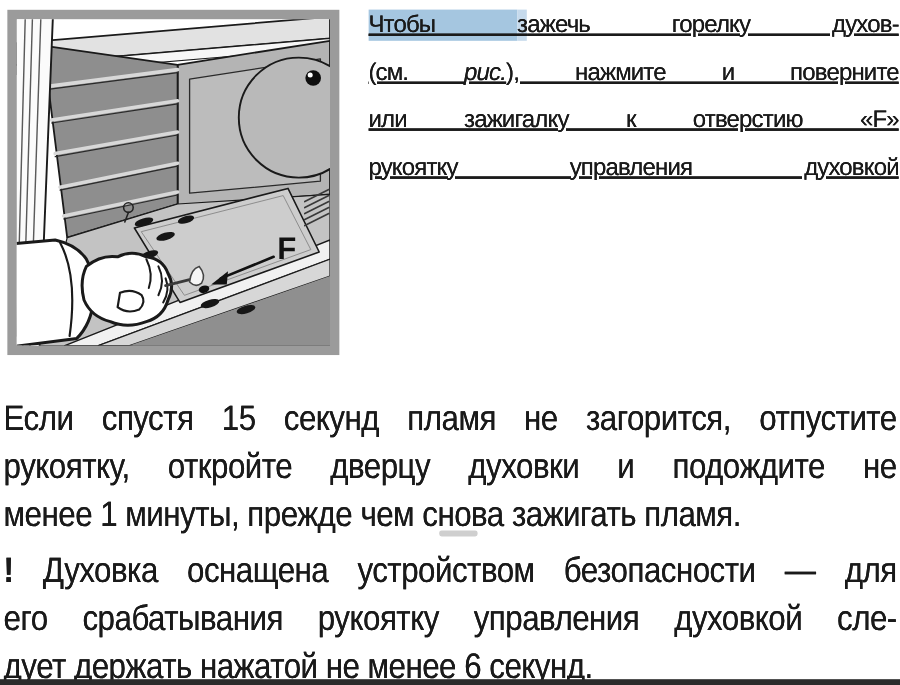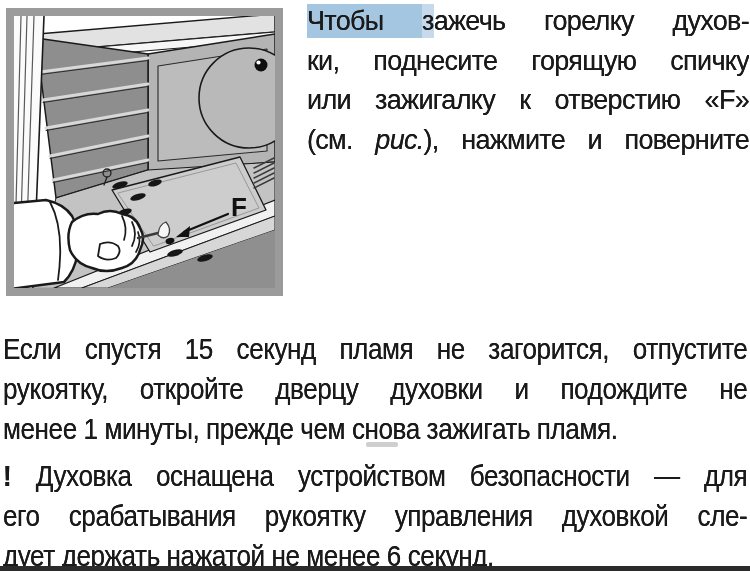--- a/index.html
+++ b/index.html
@@ -11,21 +11,21 @@
   }
   .abs{position:absolute;}
 
   
   #figure-box{left:6px;top:8px;width:277px;height:288px;}
 
   
   .para{color:#1a1a1a;text-shadow:0 0 .4px currentColor;}
   #para-intro{
     left:307px;top:2px;width:442px;
-    font-size:27px;line-height:39.5px;letter-spacing:-0.7px;
+    font-size:20px;line-height:39.5px;letter-spacing:-0.7px;text-decoration:underline;
   }
   .wide{
     font-size:29.5px;line-height:40px;letter-spacing:-0.5px;
     width:841px;transform:scaleX(0.885);transform-origin:0 0;
   }
   #para-retry{left:3px;top:329px;}
   #para-safety{left:3px;top:456px;}
 
   .tline{overflow:hidden;}
   #para-intro .tline{height:39.5px;}
@@ -152,23 +152,23 @@
         <path d="M94,236 Q104,232 112,238 Q116,244 110,250 Q100,254 92,248 Z" fill="#ffffff" stroke="#1a1a1a" stroke-width="1.8"></path>
         <line x1="132" y1="230" x2="152" y2="225" stroke="#3a3a3a" stroke-width="2.4"></line>
         <path d="M152,227 Q153,216 160,214 Q166,221 162,228 Q157,232 152,227 Z" fill="#f6f6f6" stroke="#444444" stroke-width="1.3"></path>
       </g>
     </g>
   </svg>
 </div>
 
 <div class="abs para" id="para-intro">
     <div class="tline just"><span class="hl">Чтобы </span><span class="hl-light">з</span><span>ажечь горелку духов-</span></div>
-    <div class="tline just"><span>ки, поднесите горящую спичку</span></div>
+    <div class="tline just"><span>(см. </span><span class="i">рис.</span><span>), нажмите и поверните</span></div>
     <div class="tline just"><span>или зажигалку к отверстию «F»</span></div>
-    <div class="tline just"><span>(см. </span><span class="i">рис.</span><span>), нажмите и поверните</span></div>
+    <div class="tline just"><span>рукоятку управления духовкой</span></div>
   </div>
 <div class="abs para wide" id="para-retry">
     <div class="tline just"><span>Если спустя 15 секунд пламя не загорится, отпустите</span></div>
     <div class="tline just"><span>рукоятку, откройте дверцу духовки и подождите не</span></div>
     <div class="tline"><span>менее 1 минуты, прежде чем снова зажигать пламя.</span></div>
   </div>
 <div class="abs para wide" id="para-safety">
     <div class="tline just"><span class="b">! </span><span>Духовка оснащена устройством безопасности — для</span></div>
     <div class="tline just"><span>его срабатывания рукоятку управления духовкой сле-</span></div>
     <div class="tline"><span>дует держать нажатой не менее 6 секунд.</span></div>

